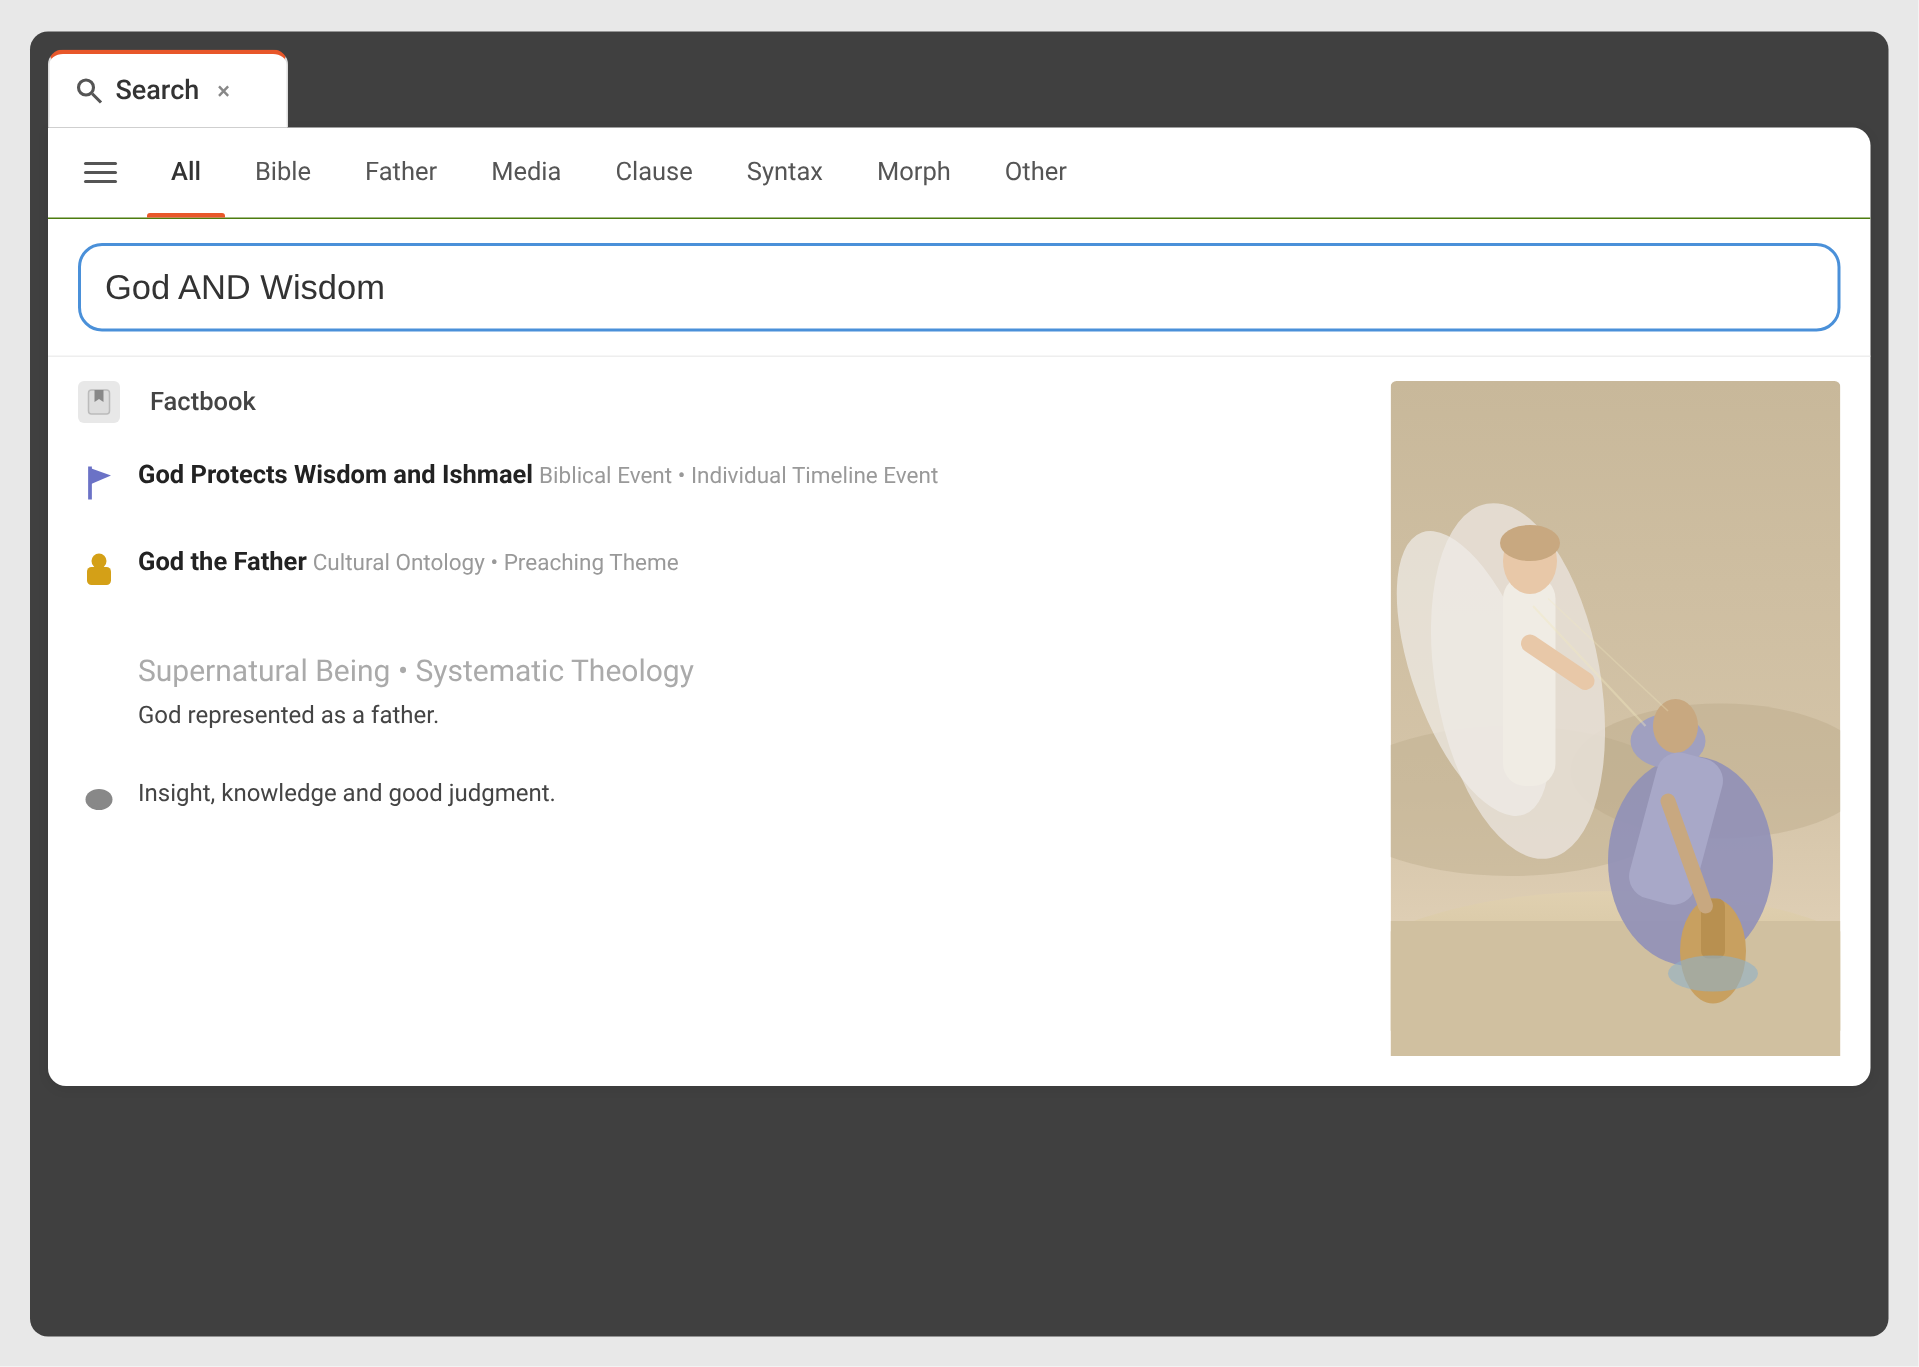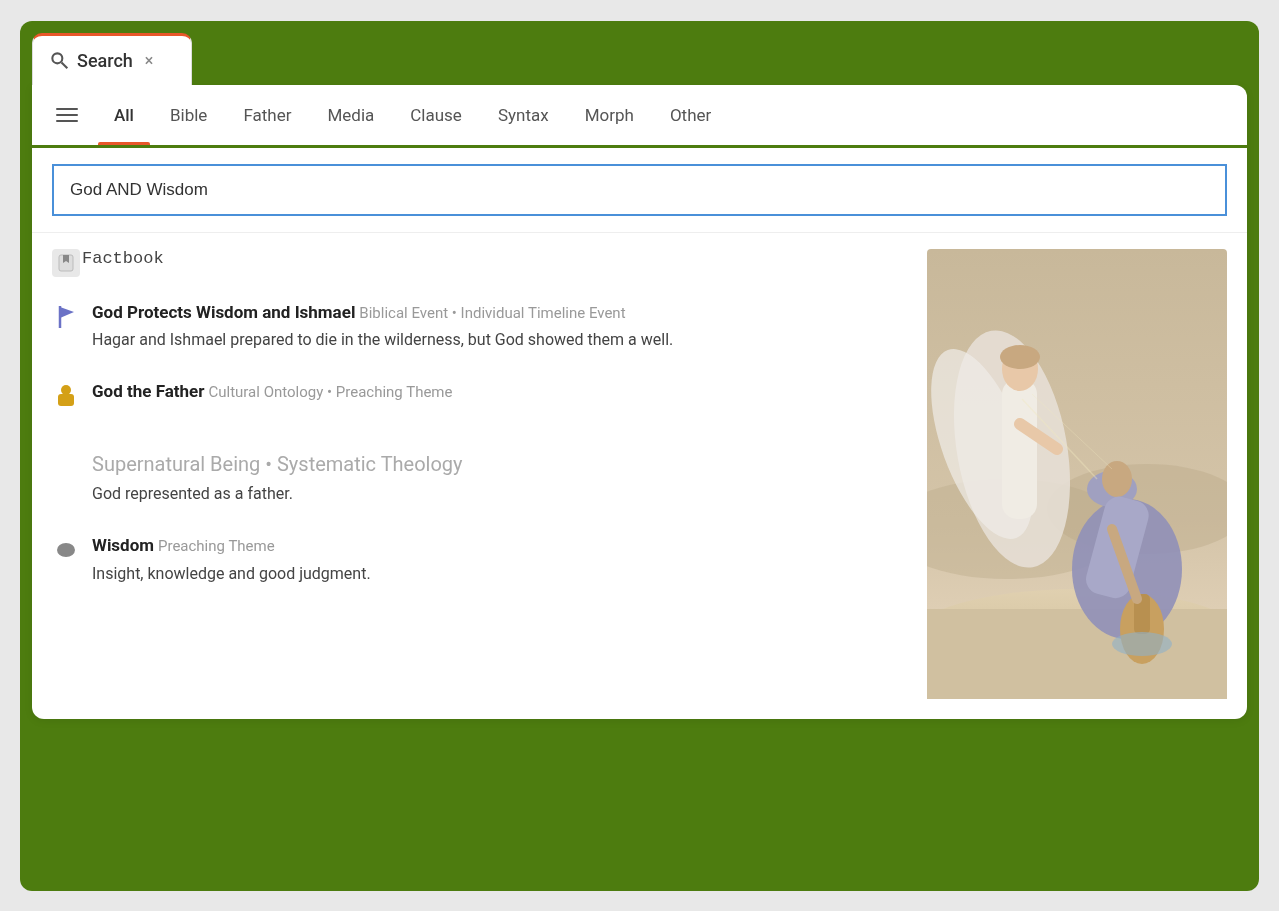--- a/index.html
+++ b/index.html
@@ -8,21 +8,21 @@
       background: #e8e8e8;
       font-family: -apple-system, BlinkMacSystemFont, 'Segoe UI', Roboto, sans-serif;
       display: flex;
       align-items: center;
       justify-content: center;
       min-height: 100vh;
       padding: 20px;
     }
 
     .app-container {
-      background: #4d7c0f;
+      background: #404040;
       border-radius: 12px;
       width: 1240px;
       min-height: 870px;
       padding: 12px;
       position: relative;
     }
 
     
     .tab-bar {
       display: flex;
@@ -67,21 +67,21 @@
       padding: 0;
       overflow: hidden;
       box-shadow: 0 2px 8px rgba(0,0,0,0.08);
     }
 
     
     .filter-tabs {
       display: flex;
       align-items: center;
       padding: 0 20px;
-      border-bottom: 3px solid #4d7c0f;
+      border-bottom: 1px solid #4d7c0f;
       gap: 4px;
     }
 
     .hamburger-btn {
       display: flex;
       flex-direction: column;
       gap: 4px;
       padding: 20px 16px 20px 4px;
       cursor: pointer;
     }
@@ -120,44 +120,44 @@
 
     
     .search-input-area {
       padding: 16px 20px;
       border-bottom: 1px solid #eee;
     }
 
     .search-input {
       width: 100%;
       padding: 14px 16px;
-      font-size: 17px;
+      font-size: 23px;
       border: 2px solid #4a90d9;
-      border-radius: 0;
+      border-radius: 16px;
       outline: none;
       color: #333;
     }
 
     
     .results-area {
       padding: 16px 20px;
       display: flex;
       gap: 20px;
     }
 
     .results-list {
       flex: 1;
     }
 
     
     .factbook-row {
       display: flex;
-      gap: 2px;
+      align-items: center;
+      gap: 20px;
       margin-bottom: 24px;
-      font-family: Liberation Mono, monospace;
     }
 
     .factbook-icon {
       width: 28px;
       height: 28px;
       background: #e8e8e8;
       border-radius: 4px;
       display: flex;
       align-items: center;
       justify-content: center;
@@ -290,21 +290,20 @@
             <svg width="20" height="24" viewBox="0 0 20 24">
               <line x1="4" y1="1" x2="4" y2="23" stroke="#6b72c6" stroke-width="2.5"></line>
               <polygon points="4,2 18,7 4,13" fill="#6b72c6"></polygon>
             </svg>
           </div>
           <div class="result-content">
             <div class="result-title-row">
               <span class="result-title">God Protects Wisdom and Ishmael</span>
               <span class="result-tags">  Biblical Event • Individual Timeline Event</span>
             </div>
-            <div class="result-desc">Hagar and Ishmael prepared to die in the wilderness, but God showed them  a well.</div>
           </div>
         </div>
 
         <div class="result-item">
           <div class="result-icon">
             <svg width="24" height="24" viewBox="0 0 24 24">
               <rect x="4" y="10" width="16" height="12" rx="3" fill="#d4a017"></rect>
               <circle cx="12" cy="6" r="5" fill="#d4a017"></circle>
             </svg>
           </div>
@@ -319,24 +318,20 @@
         </div>
 
         <div class="result-item">
           <div class="result-icon">
             <svg width="22" height="22" viewBox="0 0 22 22">
               <ellipse cx="11" cy="11" rx="9" ry="7" fill="#888"></ellipse>
               <polygon points="6,17 9,13 12,17" fill="#888"></polygon>
             </svg>
           </div>
           <div class="result-content">
-            <div class="result-title-row">
-              <span class="result-title">Wisdom</span>
-              <span class="result-tags">  Preaching Theme</span>
-            </div>
             <div class="result-desc">Insight, knowledge and good judgment.</div>
           </div>
         </div>
 
       </div>
 
       <div class="result-thumbnail">
         <svg class="painting-svg" viewBox="0 0 300 450" xmlns="http://www.w3.org/2000/svg">
 
           <defs>

